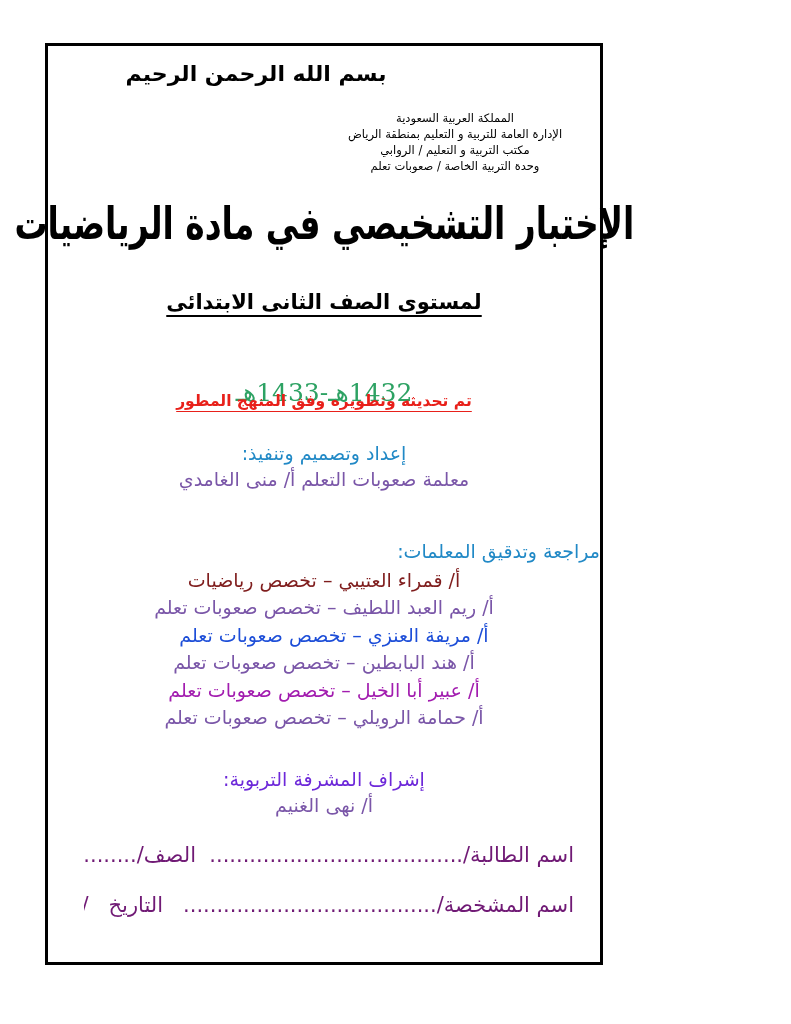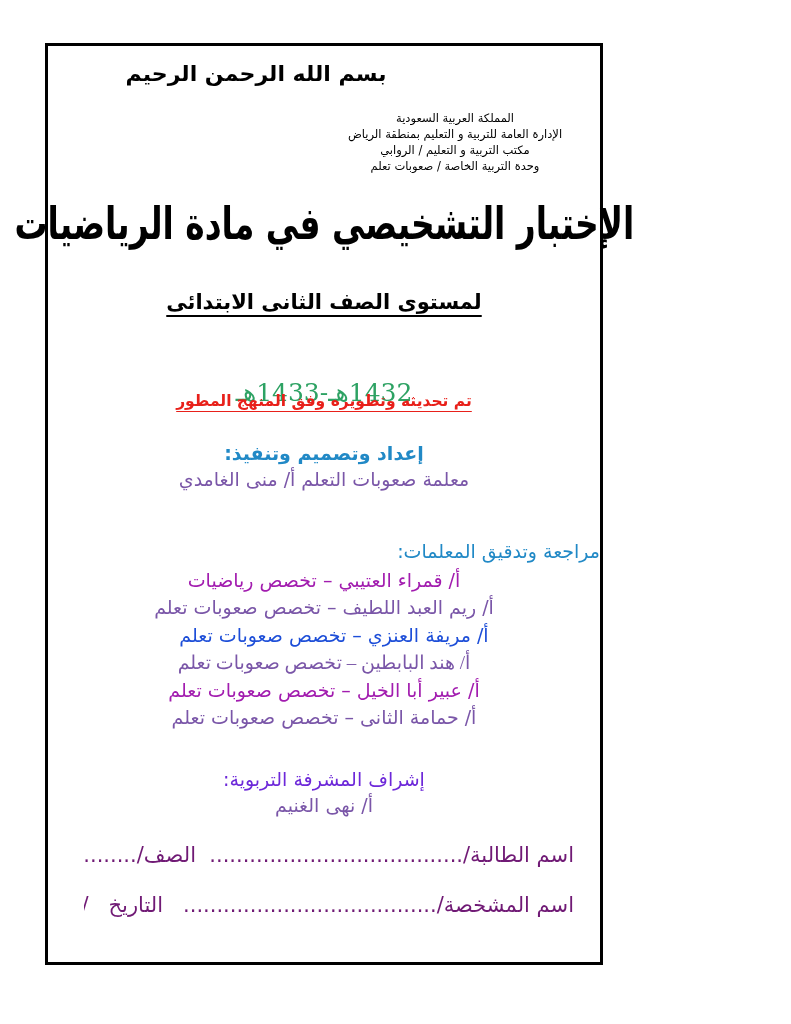--- a/index.html
+++ b/index.html
@@ -77,33 +77,33 @@
     <div class="title-wrap">
       <span class="title-inner" id="doc-title" style="transform: scale(0.68526, 0.925101); transform-origin: center center;">الإختبار التشخيصي في مادة الرياضيات</span>
     </div>
 
     <div class="center-line subtitle">لمستوى الصف الثانى الابتدائى</div>
 
     <div class="center-line years" style="color: rgb(45, 162, 99); margin-top: 44px;">1432هـ-1433هـ</div>
 
     <div class="center-line note" style="color: rgb(232, 32, 26);">تم تحديثه وتطويره وفق المنهج المطور</div>
 
-    <div class="center-line sec-heading h-prepared" style="color: rgb(33, 137, 198); font-weight: bold;">إعداد وتصميم وتنفيذ:</div>
+    <div class="center-line sec-heading h-prepared" style="color: rgb(33, 137, 198);">إعداد وتصميم وتنفيذ:</div>
 
     <div class="center-line purple-line l-prepared-by" style="color: rgb(122, 86, 168);">معلمة صعوبات التعلم أ/ منى الغامدي</div>
 
     <div class="center-line sec-heading h-review" style="color: rgb(33, 137, 198);">مراجعة وتدقيق المعلمات:</div>
 
     <div class="reviewers">
-      <div style="color: #a21caf;">أ/ قمراء العتيبي – تخصص رياضيات</div>
+      <div style="color: #7f1d1d;">أ/ قمراء العتيبي – تخصص رياضيات</div>
       <div style="color: rgb(122, 86, 168);">أ/ ريم العبد اللطيف – تخصص صعوبات تعلم</div>
       <div style="color: #1d4ed8; padding-left: 20px;">أ/ مريفة العنزي – تخصص صعوبات تعلم</div>
-      <div style="color: rgb(122, 86, 168); font-family: Liberation Serif, serif;">أ/ هند البابطين – تخصص صعوبات تعلم</div>
+      <div style="color: rgb(122, 86, 168);">أ/ هند البابطين – تخصص صعوبات تعلم</div>
       <div style="color: #a21caf;">أ/ عبير أبا الخيل – تخصص صعوبات تعلم</div>
-      <div style="color: rgb(122, 86, 168);">أ/ حمامة الثانى – تخصص صعوبات تعلم</div>
+      <div style="color: rgb(122, 86, 168);">أ/ حمامة الرويلي – تخصص صعوبات تعلم</div>
     </div>
 
     <div class="center-line sec-heading h-supervision" style="color: #6d28d9;">إشراف المشرفة التربوية:</div>
 
     <div class="center-line purple-line l-supervisor" style="color: rgb(122, 86, 168);">أ/ نهى الغنيم</div>
 
     <div class="fill-line l-student">اسم الطالبة/......................................  الصف/.............................</div>
 
     <div class="fill-line l-examiner">اسم المشخصة/......................................   التاريخ   /    /    ١٤هـ</div>
 

